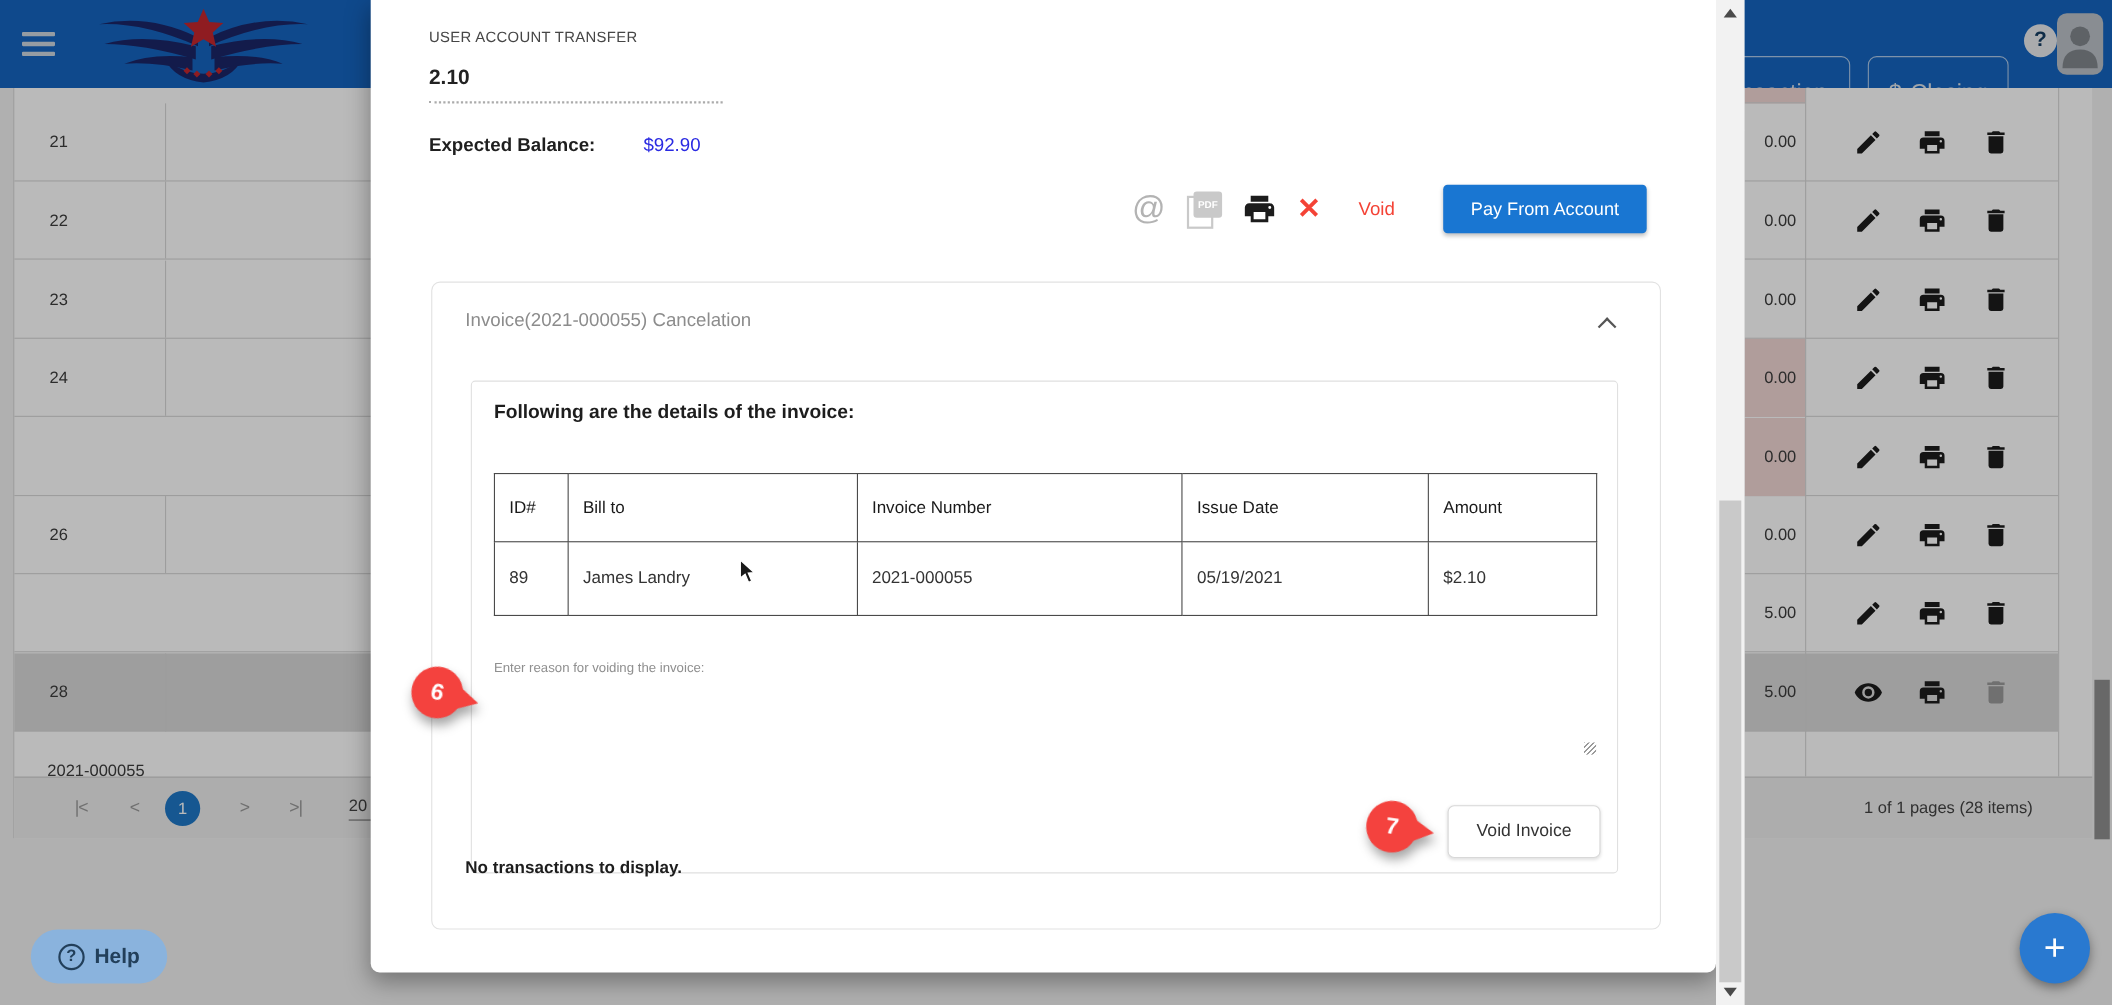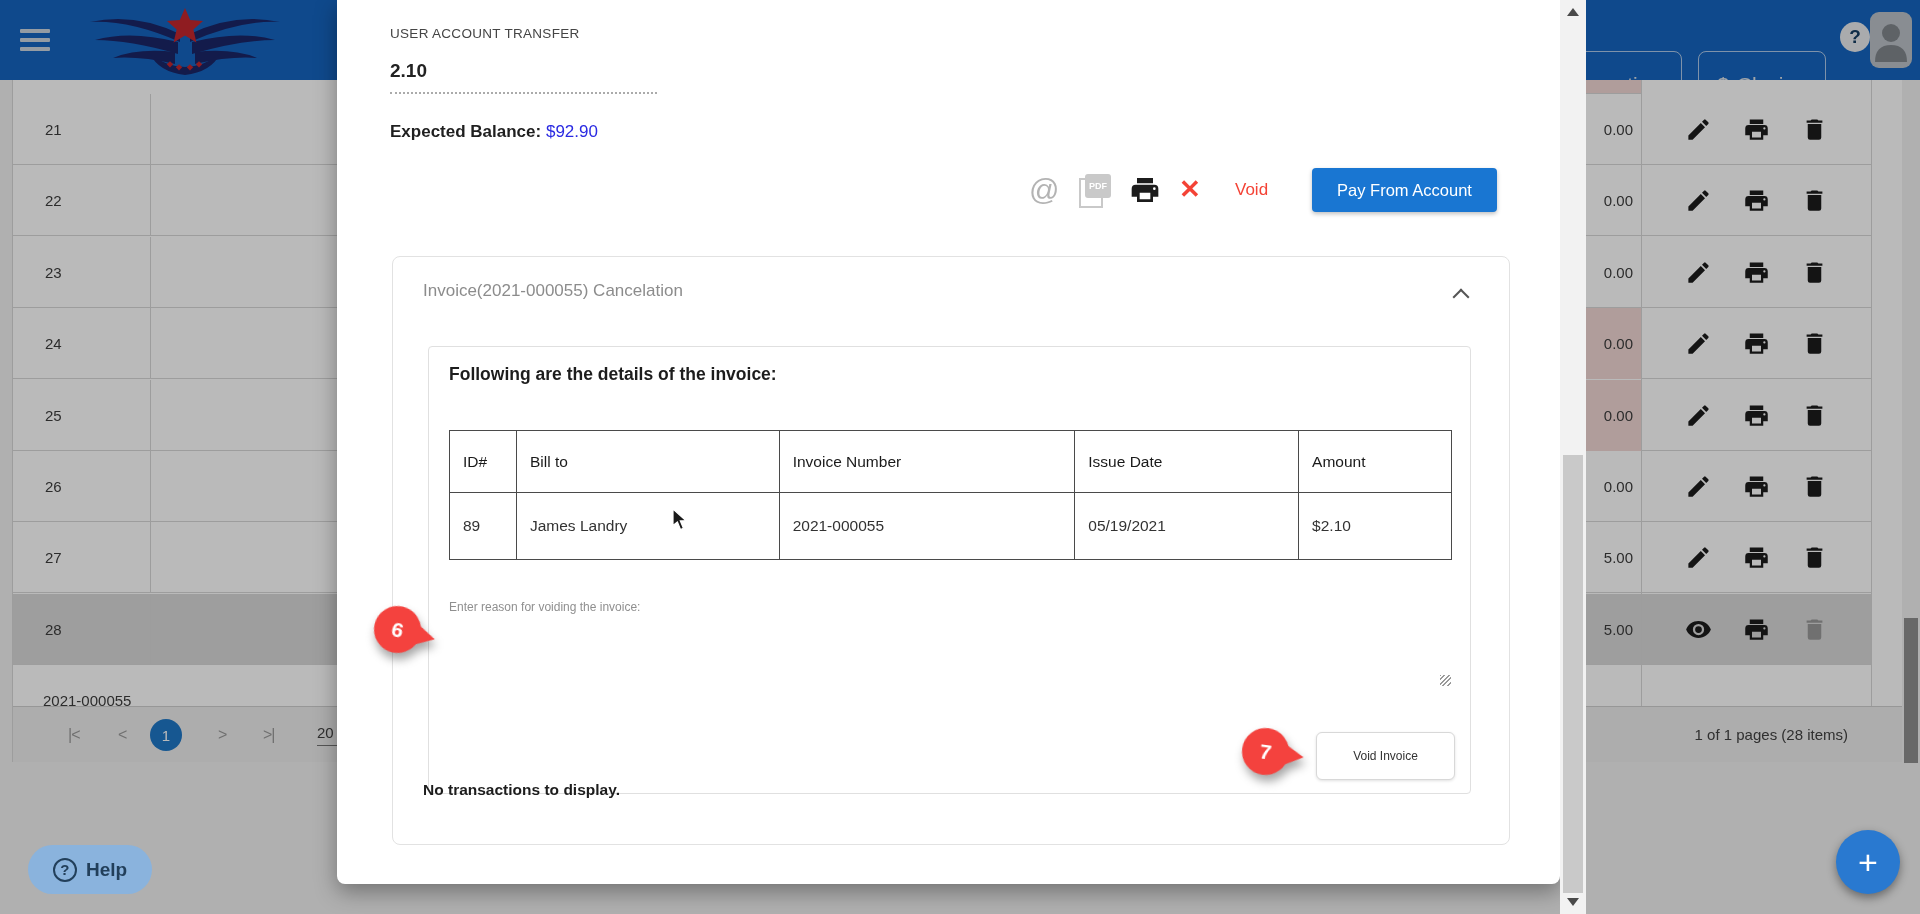--- a/index.html
+++ b/index.html
@@ -79,21 +79,21 @@
 
   
   .modal { position:absolute; left:337px; top:0; width:1223px; height:884px; background:#fff;
     border-radius:0 0 8px 8px; box-shadow:0 8px 22px rgba(0,0,0,.35); z-index:10; }
   .section-label { position:absolute; left:53px; top:26px; font-size:13.5px; font-weight:500;
     color:#454545; letter-spacing:.3px; }
   .amount-val { position:absolute; left:53px; top:60px; font-size:19px; font-weight:700; color:#222;text-align:center; }
   .dotted { position:absolute; left:53px; top:68px; width:267px; height:26px;
     border-bottom:2px dotted #ababab; }
   .expected { position:absolute; left:53px; top:122px; font-size:17px; font-weight:700; color:#1f1f1f; }
-  .expected .val { font-weight:400; color:#2a2ae2; }
+  .expected .val { font-weight:400; color:#2a2ae2;margin-left:39px; }
 
   .tb-at { position:absolute; left:692px; top:173px; font-size:30px; color:#b3b3b3; cursor:pointer; }
   .tb-pdf { position:absolute; left:742px; top:174px; width:16px; height:34px; cursor:pointer; }
   .tb-pdf .page { position:absolute; left:0; top:4px; width:24px; height:30px; border:2px solid #c9c9c9; }
   .tb-pdf .tag { position:absolute; left:6px; top:0; width:26px; height:24px; background:#c9c9c9;
     border-radius:3px; color:#fff; font-size:9px; font-weight:700; display:flex; align-items:center;
     justify-content:center; }
   .tb-print { position:absolute; left:792px; top:174px; width:32px; height:32px; fill:#1c1c1c; cursor:pointer; }
   .tb-x { position:absolute; left:842px; top:174px; font-size:26px; font-weight:700; color:#f44336; cursor:pointer; }
   .tb-void { position:absolute; left:898px; top:180px; font-size:17px; color:#f44336; cursor:pointer; }
@@ -116,21 +116,21 @@
   .inv-table th { height:62px; font-weight:500; color:#1a1a1a; }
   .inv-table td { height:67px; font-weight:400; color:#333; }
   .col-amt { text-align:center; padding-right:23px; }
   .reason-label { position:absolute; left:20px; top:253px; font-size:12px; color:#8f8f8f; }
   .reason-ta { position:absolute; left:20px; top:271px; width:1003px; height:70px; border:none;
     border-bottom:1px solid #9e9e9e; resize:none; outline:none; font-family:inherit; font-size:16.5px;
     color:#333; background:transparent; }
   .grip { position:absolute; left:1011px; top:328px; width:11px; height:11px;
     background:repeating-linear-gradient(-45deg, transparent, transparent 2px, #9a9a9a 2px, #9a9a9a 3.2px); }
   .void-btn { position:absolute; right:15px; top:385px; width:139px; height:48px; background:#fff;
-    border:1px solid #d8d8d8; border-radius:6px; font-family:inherit; font-size:12px; color:#333;
+    border:1px solid #d8d8d8; border-radius:6px; font-family:inherit; font-size:16px; color:#333;
     box-shadow:0 1px 3px rgba(0,0,0,.12); cursor:pointer; }
   .no-trans { position:absolute; left:30px; top:524px; font-size:15.5px; font-weight:700; color:#1d1d1d; }
 
   
   .mscroll { position:absolute; left:1560px; top:0; width:26px; height:914px; background:#f2f2f2; z-index:10; }
   .mscroll .arr { position:absolute; left:7px; width:0; height:0; border-left:6px solid transparent;
     border-right:6px solid transparent; cursor:pointer; }
   .arr-up { top:8px; border-bottom:8px solid #4a4a4a; }
   .arr-dn { bottom:8px; border-top:8px solid #4a4a4a; }
   .mscroll .mthumb { position:absolute; left:3px; width:20px; top:455px; height:438px; background:#c9c9c9; cursor:grab; }
@@ -210,29 +210,27 @@
     </div>
   <div class="lrow" style="top:157px">
       <div class="lnum">23</div>
       <div class="linv"></div>
     </div>
   <div class="lrow" style="top:228px">
       <div class="lnum">24</div>
       <div class="linv"></div>
     </div>
   <div class="lrow" style="top:300px">
-      <div class="lnum">25</div>
       <div class="linv"></div>
     </div>
   <div class="lrow" style="top:371px">
       <div class="lnum">26</div>
       <div class="linv"></div>
     </div>
   <div class="lrow" style="top:442px">
-      <div class="lnum">27</div>
       <div class="linv"></div>
     </div>
   <div class="lrow selected" style="top:514px">
       <div class="lnum">28</div>
       <div class="linv">2021-000055</div>
     </div>
 
   <div class="lpager">
     <span class="pager-ic" style="left:55px">|&lt;</span>
     <span class="pager-ic" style="left:105px">&lt;</span>

